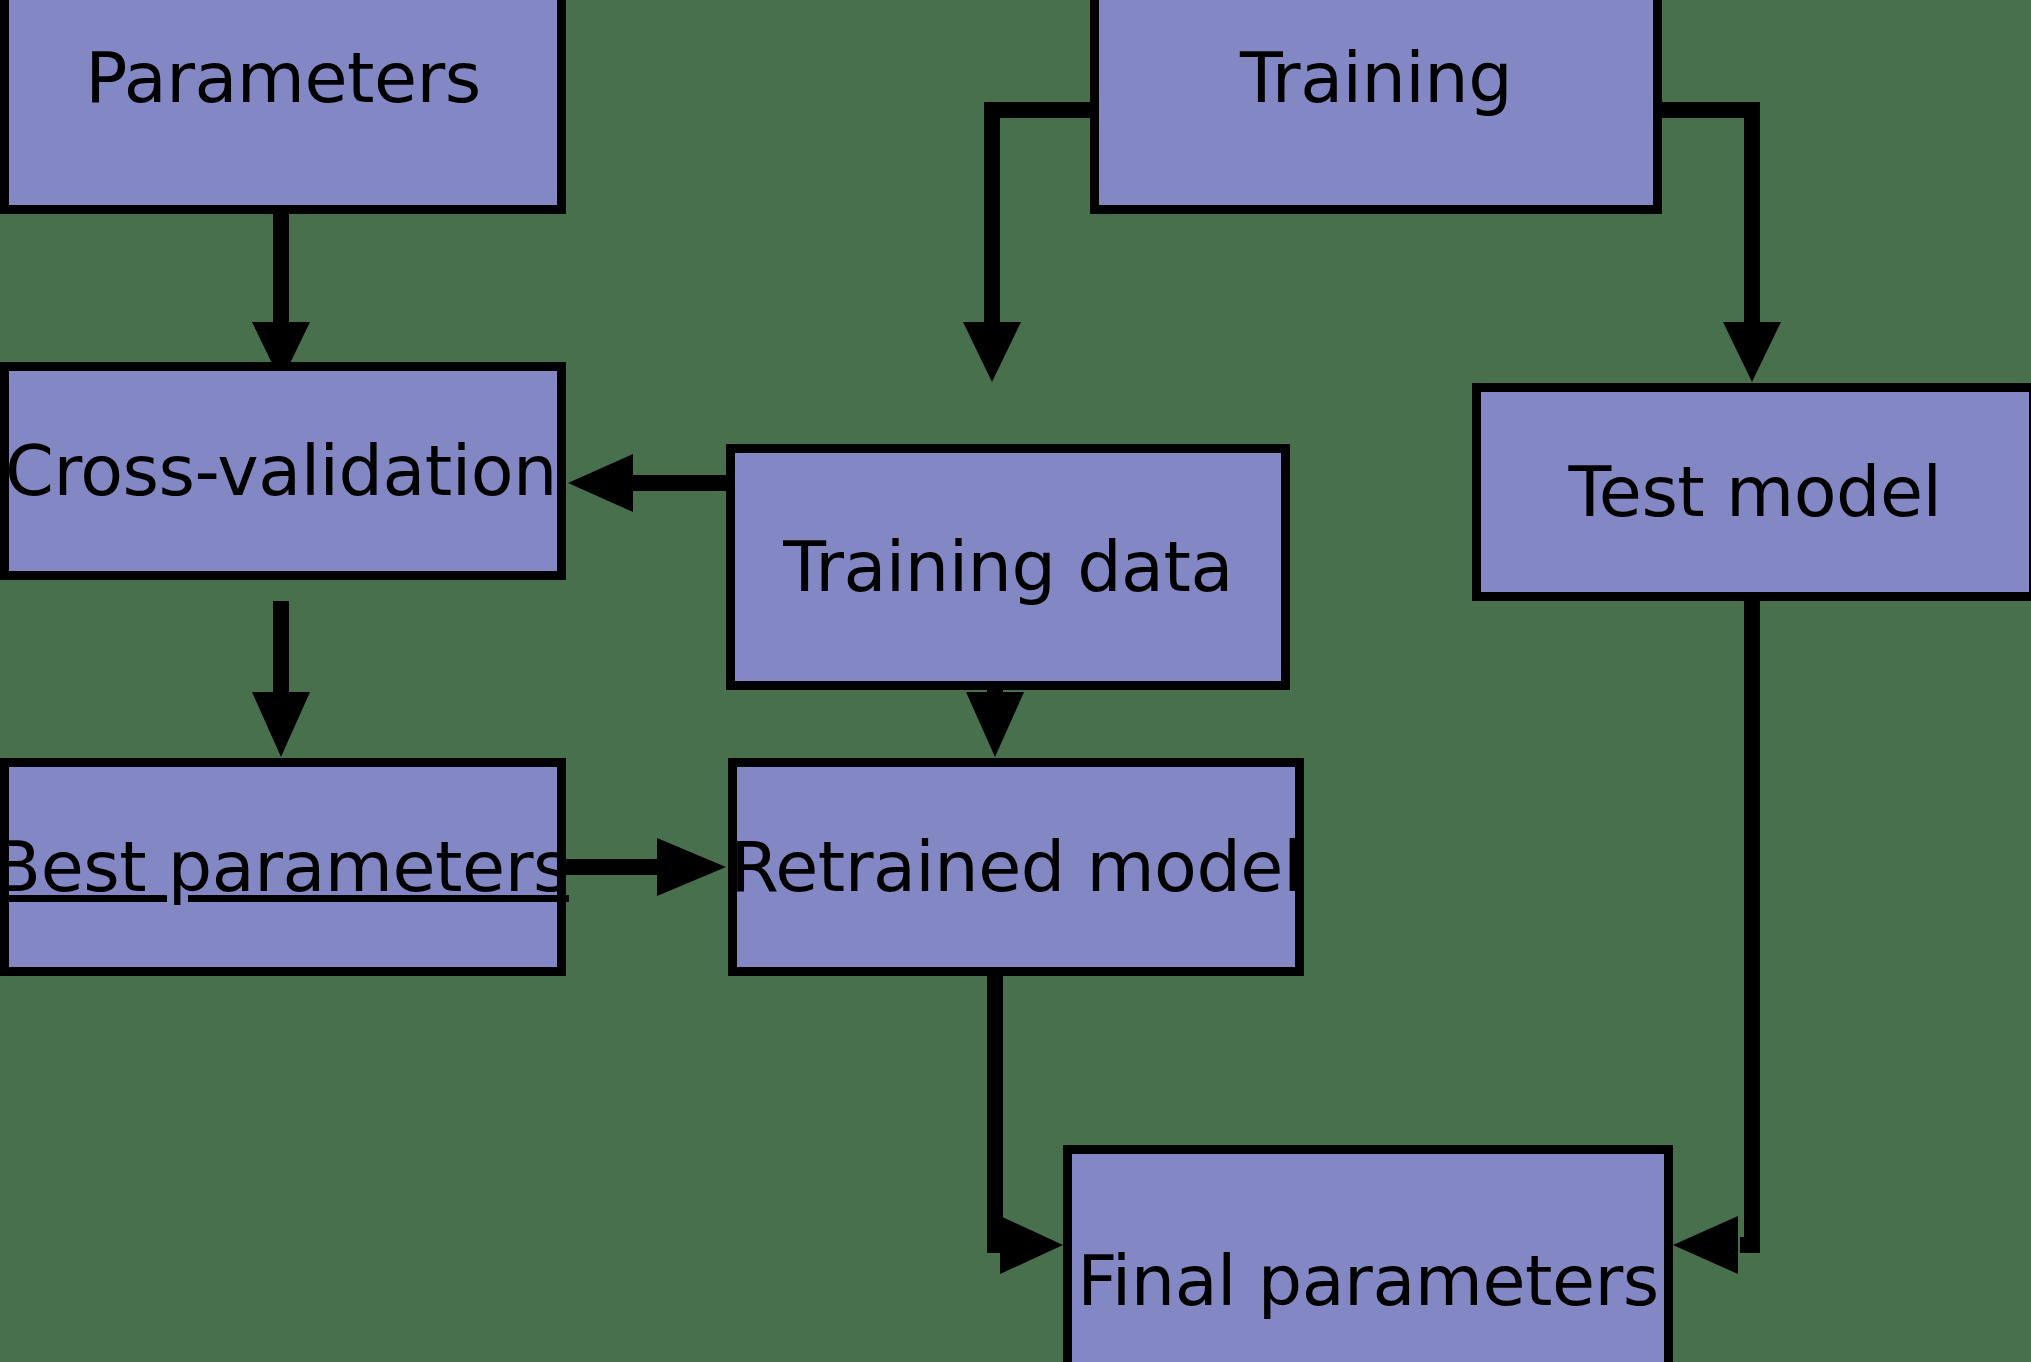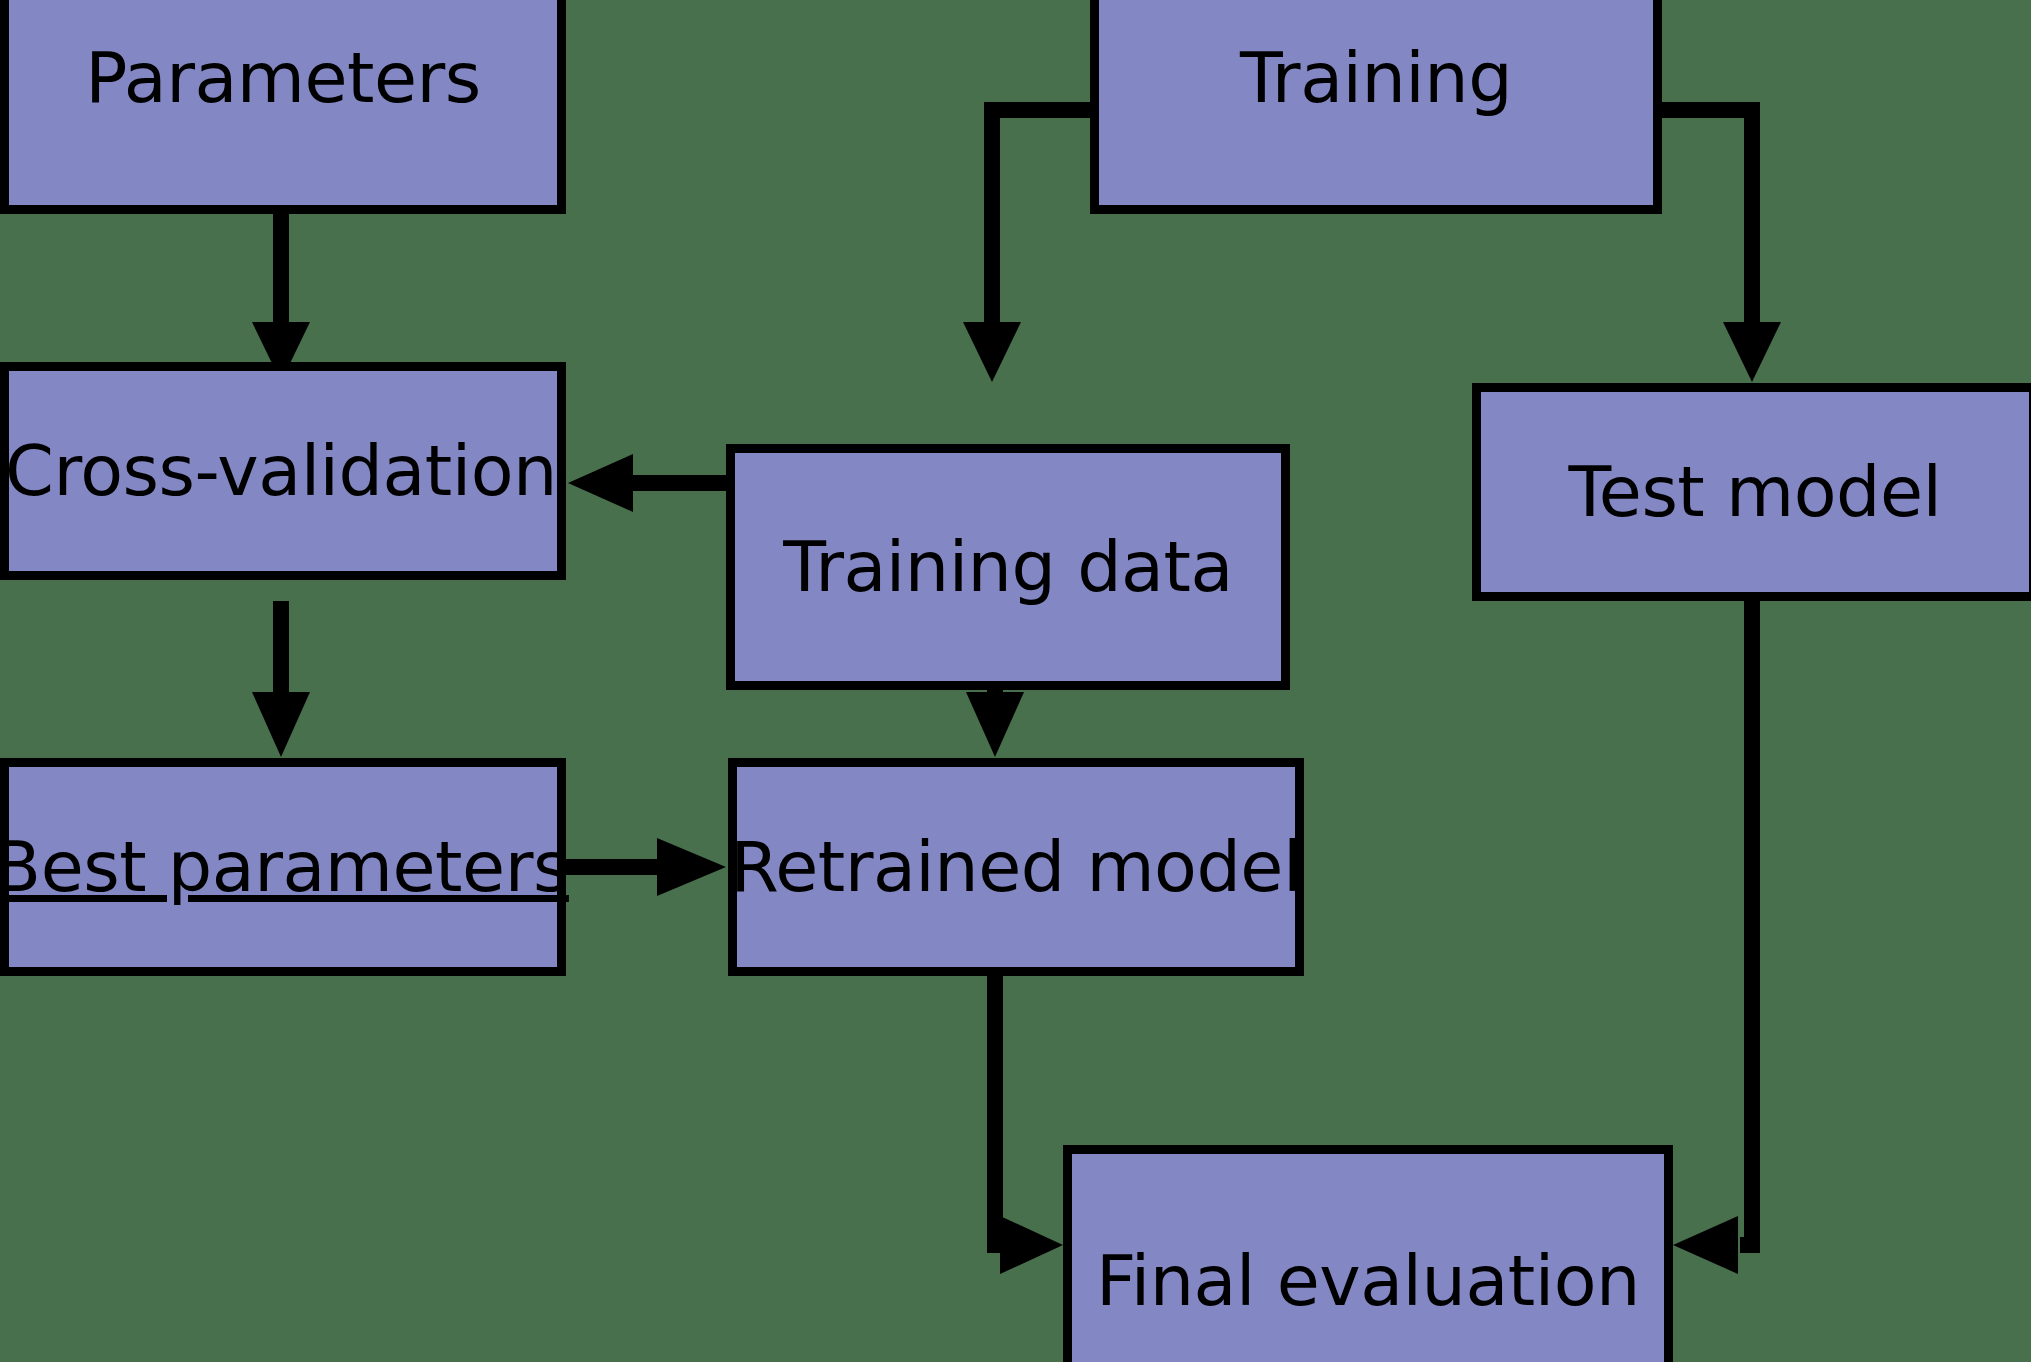--- a/index.html
+++ b/index.html
@@ -140,16 +140,16 @@
 
   <div class="node" id="node-best-parameters">
     <span class="node-label">Best parameters</span>
   </div>
 
   <div class="node" id="node-retrained-model">
     <span class="node-label">Retrained model</span>
   </div>
 
   <div class="node" id="node-final-evaluation">
-    <span class="node-label">Final evaluation</span>
+    <span class="node-label">Final parameters</span>
   </div>
 
 </div>
 
 </body></html>

